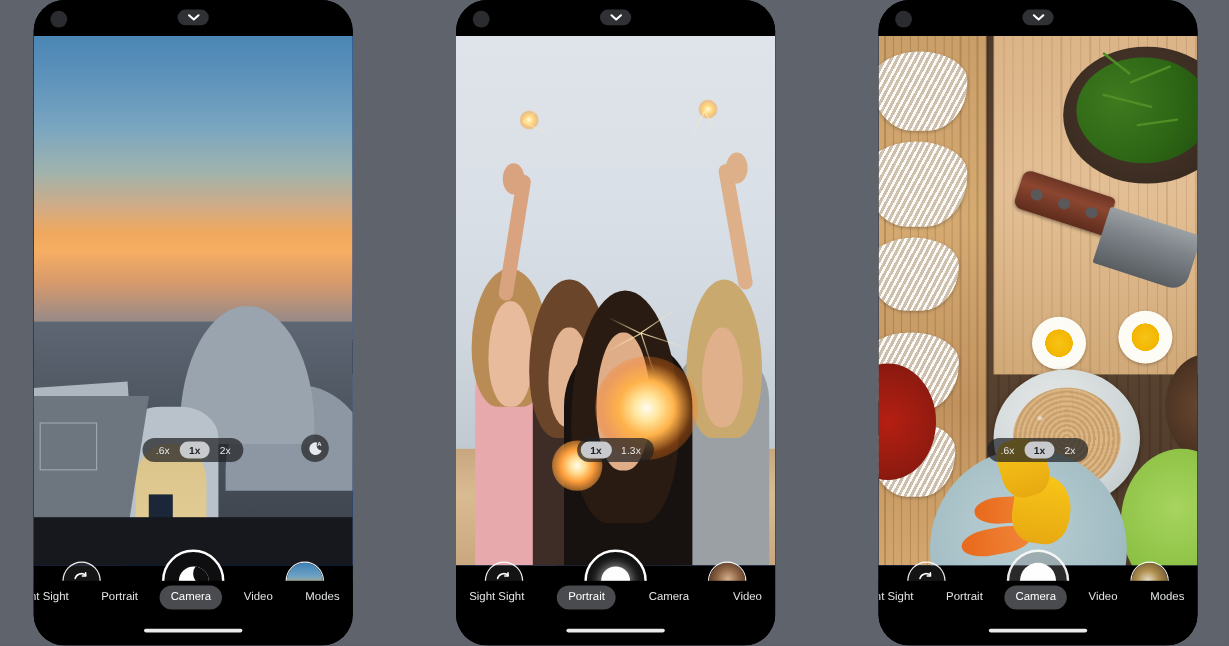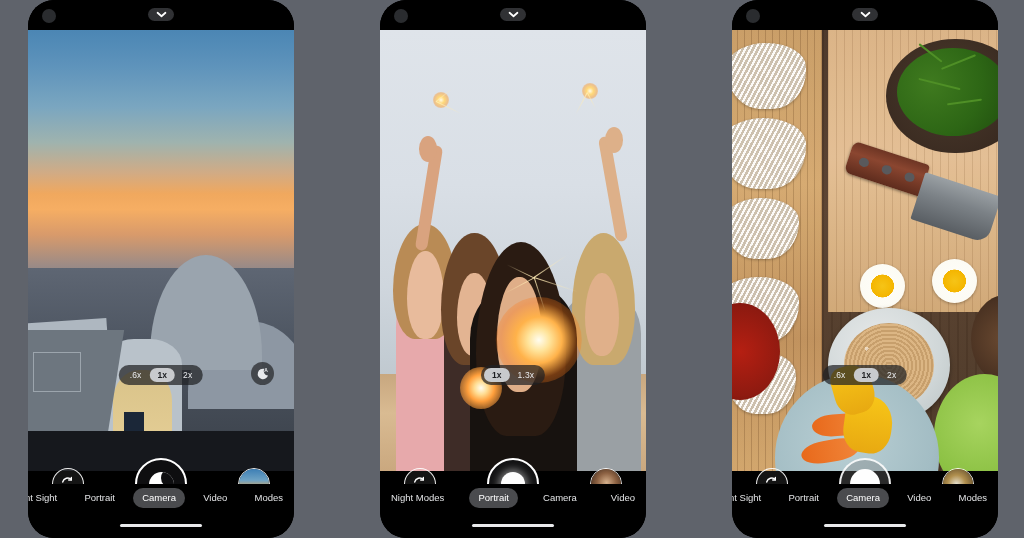--- a/index.html
+++ b/index.html
@@ -700,21 +700,21 @@
         </div>
         <div class="shutter std">
           <span class="dot"></span>
         </div>
         <div class="gallery-btn">
           <span class="thumb t2"></span>
         </div>
       </div>
 
       <div class="mode-bar">
-        <span class="mode">Night Modes</span>
+        <span class="mode">Sight Sight</span>
         <span class="mode active">Portrait</span>
         <span class="mode">Camera</span>
         <span class="mode">Video</span>
       </div>
 
       <div class="home-bar"></div>
 
       <div class="top-bar">
         <span class="punch-hole"></span>
         <span class="chevron-btn">

